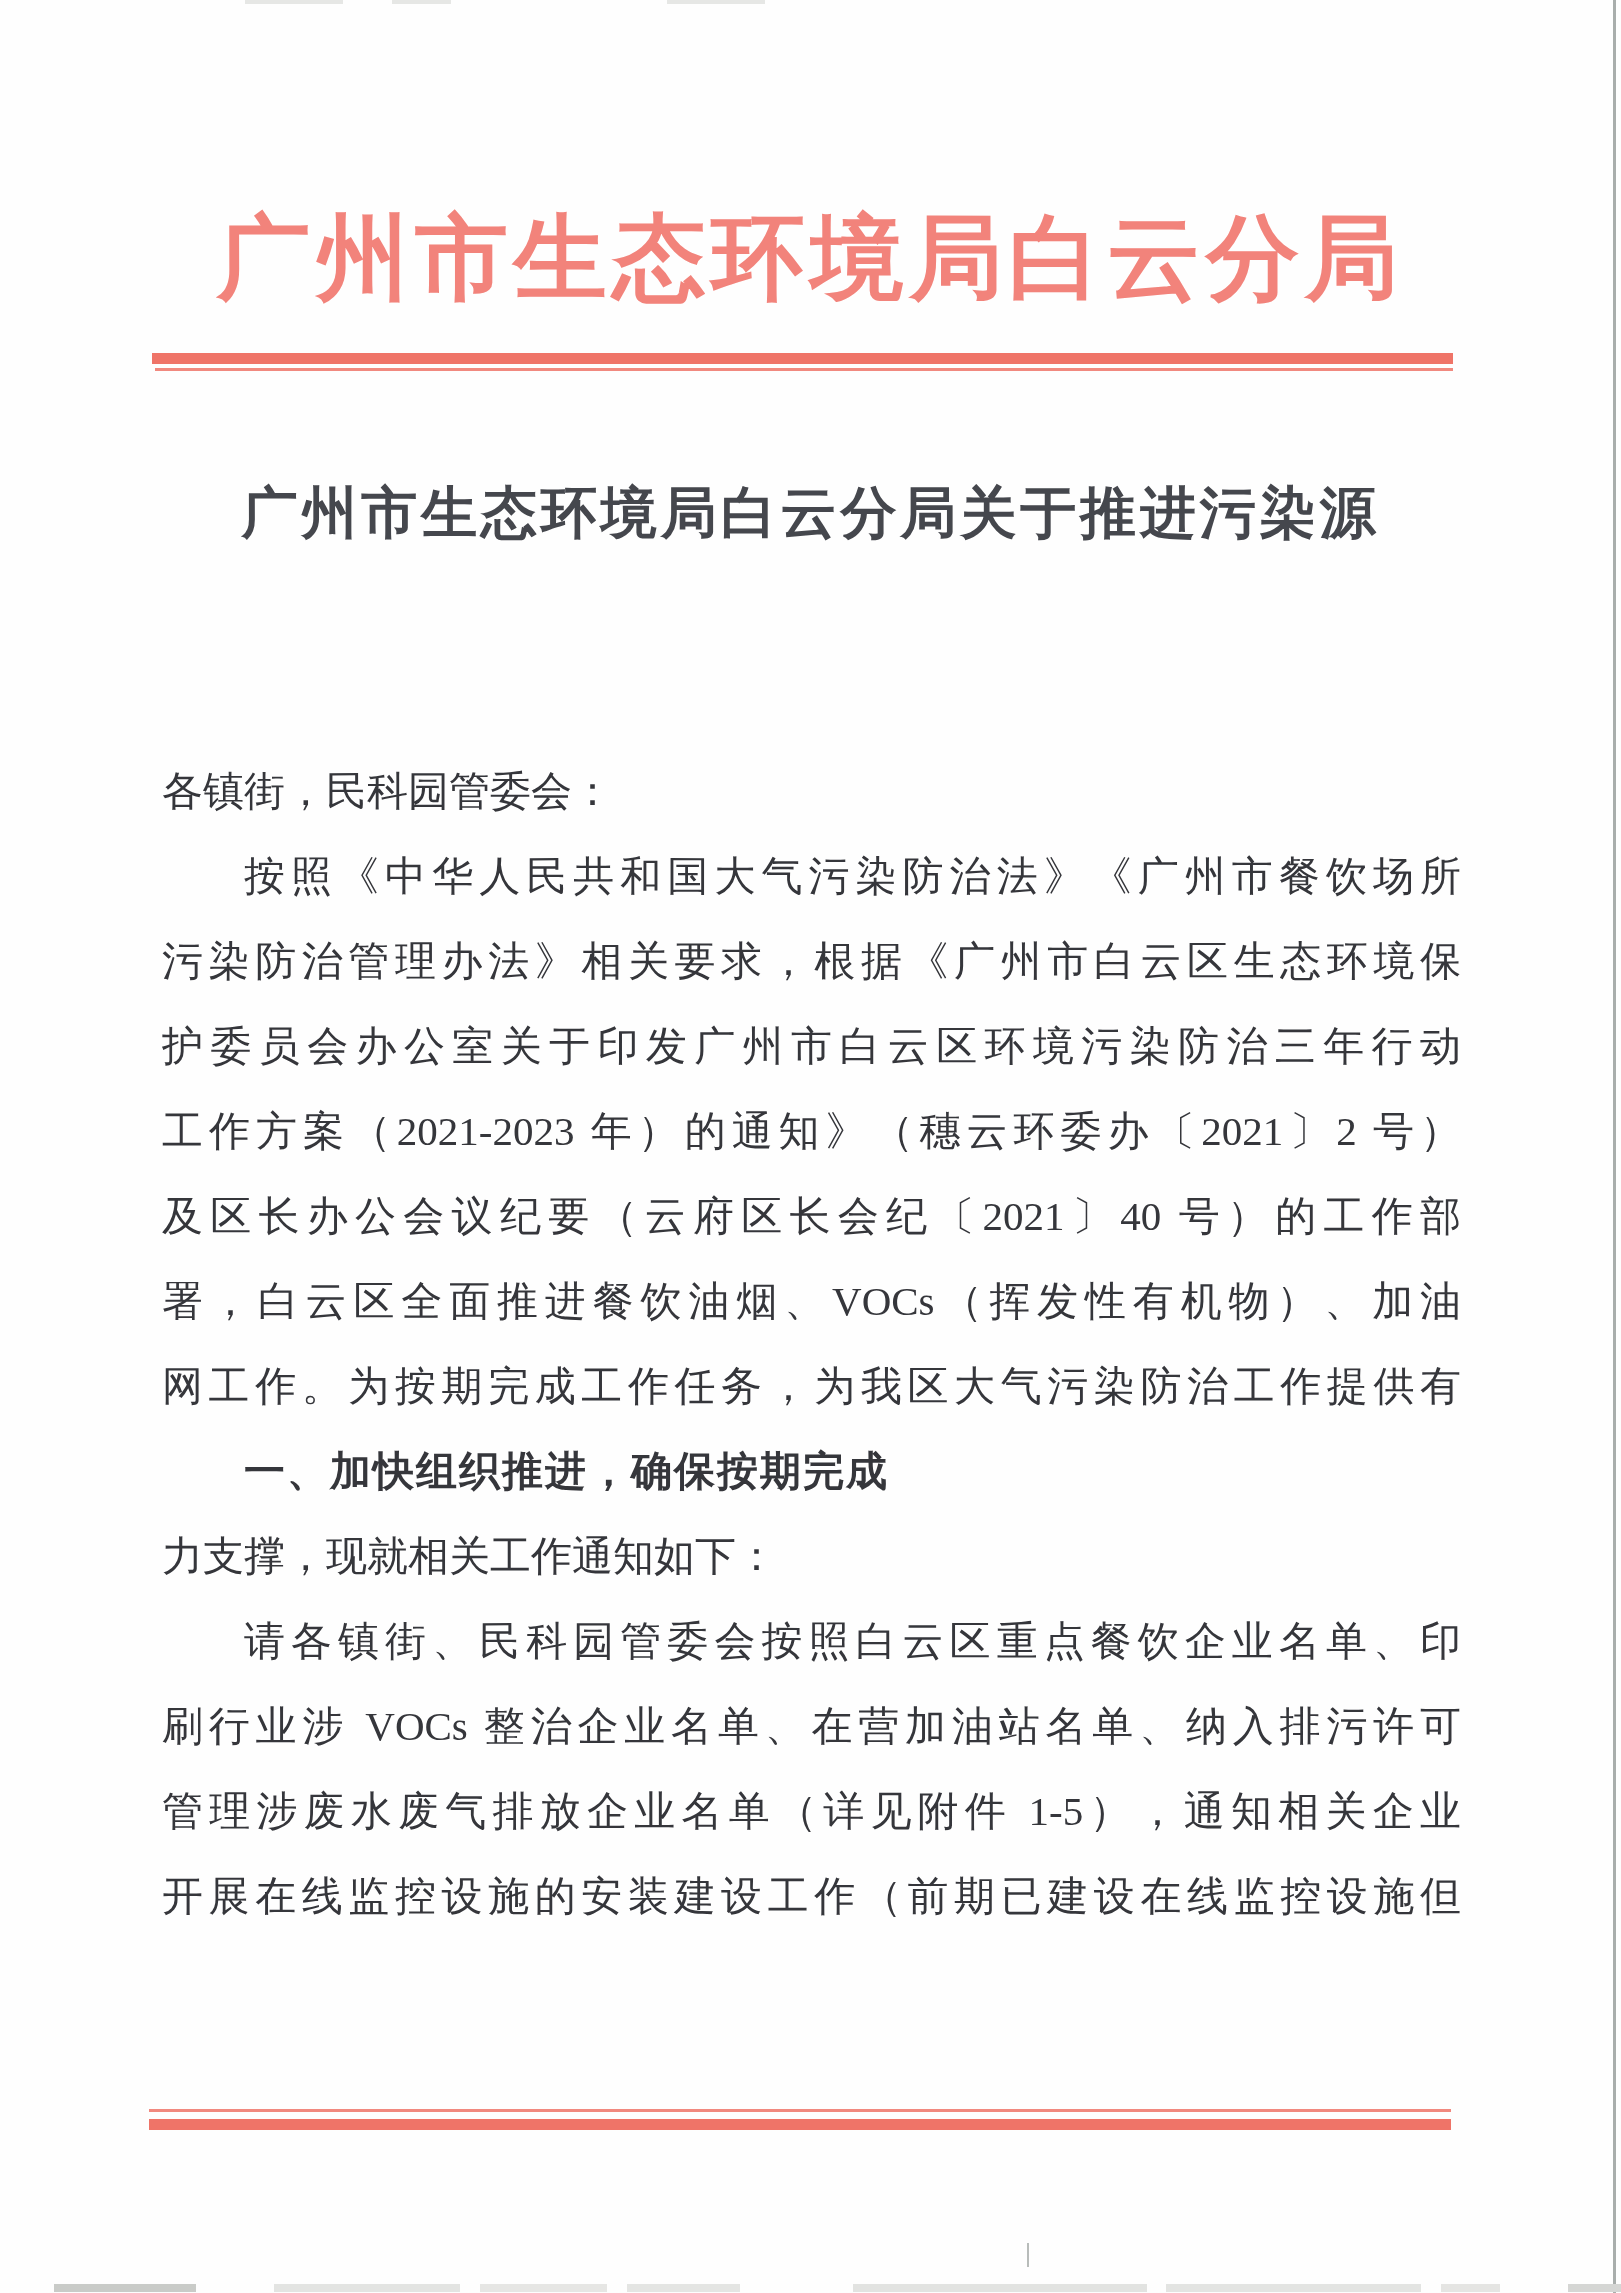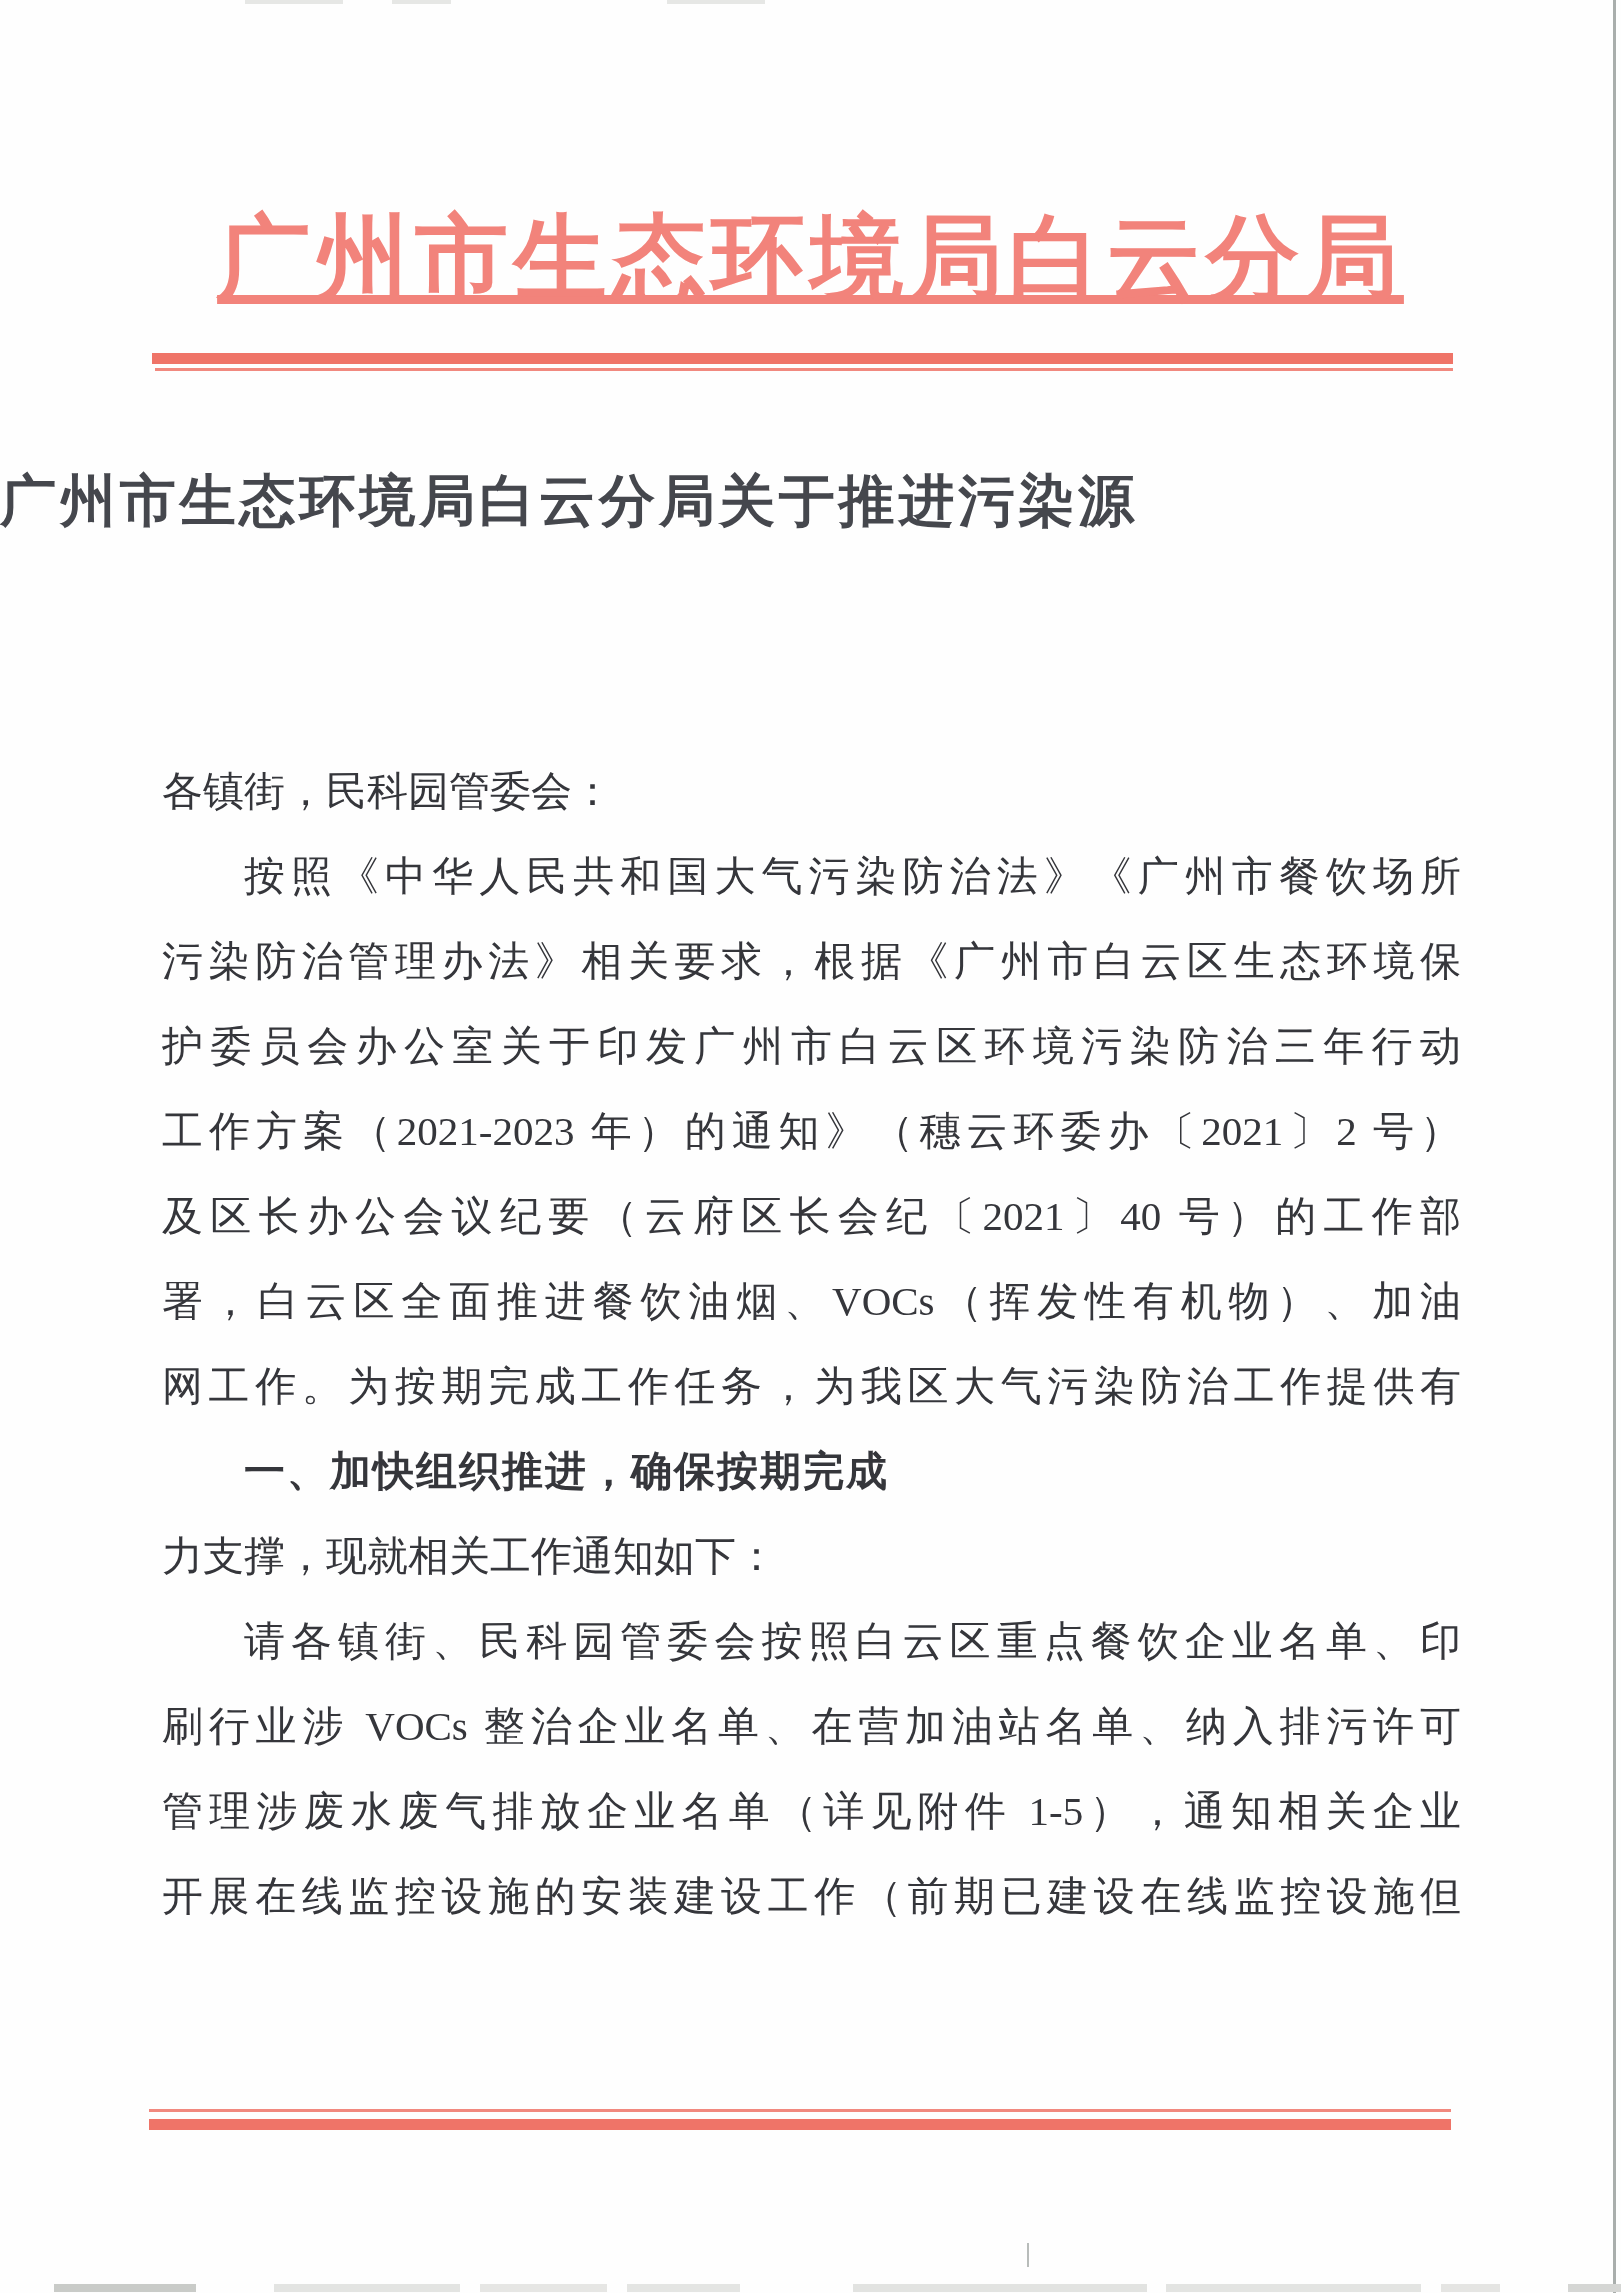--- a/index.html
+++ b/index.html
@@ -13,33 +13,33 @@
 
   
   .letterhead {
     position:absolute; top:204px; left:0; width:100%;
     text-align:center;
     font-size:93px; line-height:110px;
     font-weight:bold;
     letter-spacing:5.9px;
     color:var(--letterhead-red,#f2837b);
     white-space:nowrap;
-    text-decoration:underline;
   }
 
   
   .rule { position:absolute; background:var(--rule-red,#ef7468); }
   .rule.header-thick { left:152px; width:1301px; top:353px; height:10.8px; }
   .rule.header-thin  { left:155px; width:1298px; top:368px; height:2.9px; opacity:.85; }
   .rule.footer-thin  { left:149px; width:1302px; top:2109px; height:2.9px; opacity:.85; }
   .rule.footer-thick { left:149px; width:1302px; top:2119px; height:10.8px; }
 
   
   .doc-title {
-    position:absolute; top:460px; left:0; width:100%;
+    position:absolute; top:472px; left:0; width:100%;
+    text-align:center;
     color:var(--title-ink,#45474d);
     font-weight:bold;
     font-size:56px; line-height:82px;
     letter-spacing:3.9px;
     white-space:nowrap;
   }
 
   
   .body-block {
     position:absolute; top:749px; left:162px; width:1299px;

